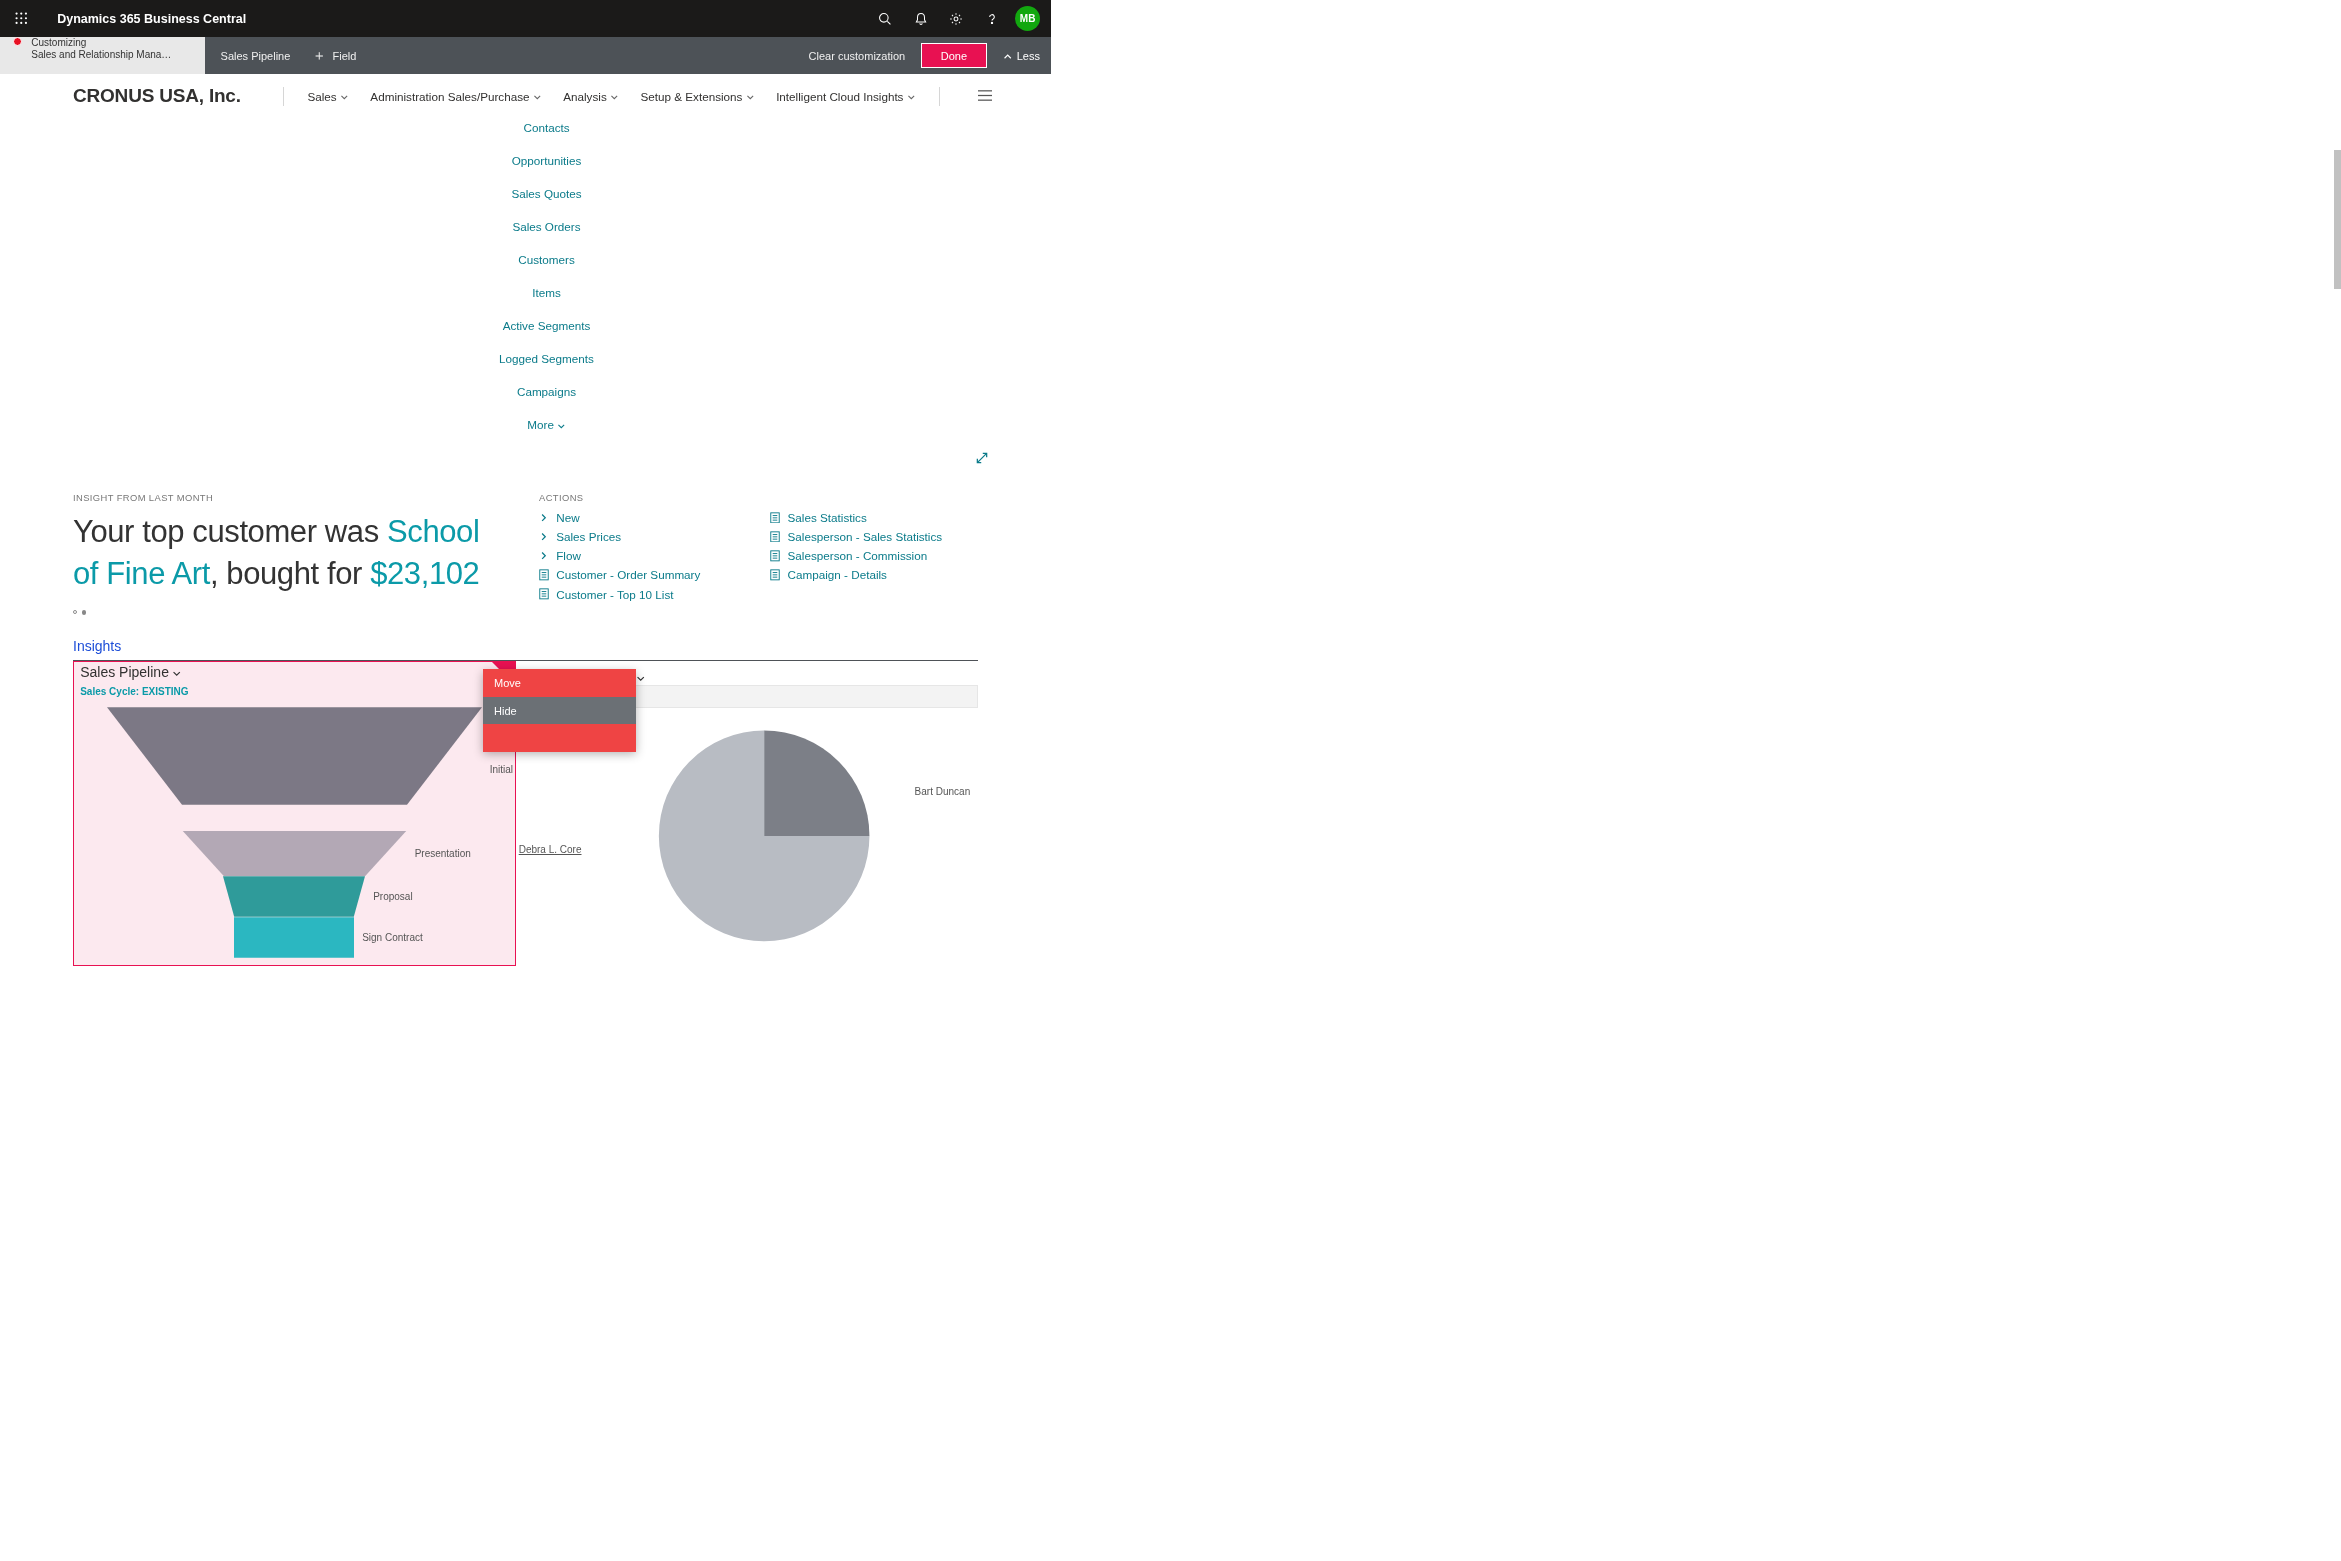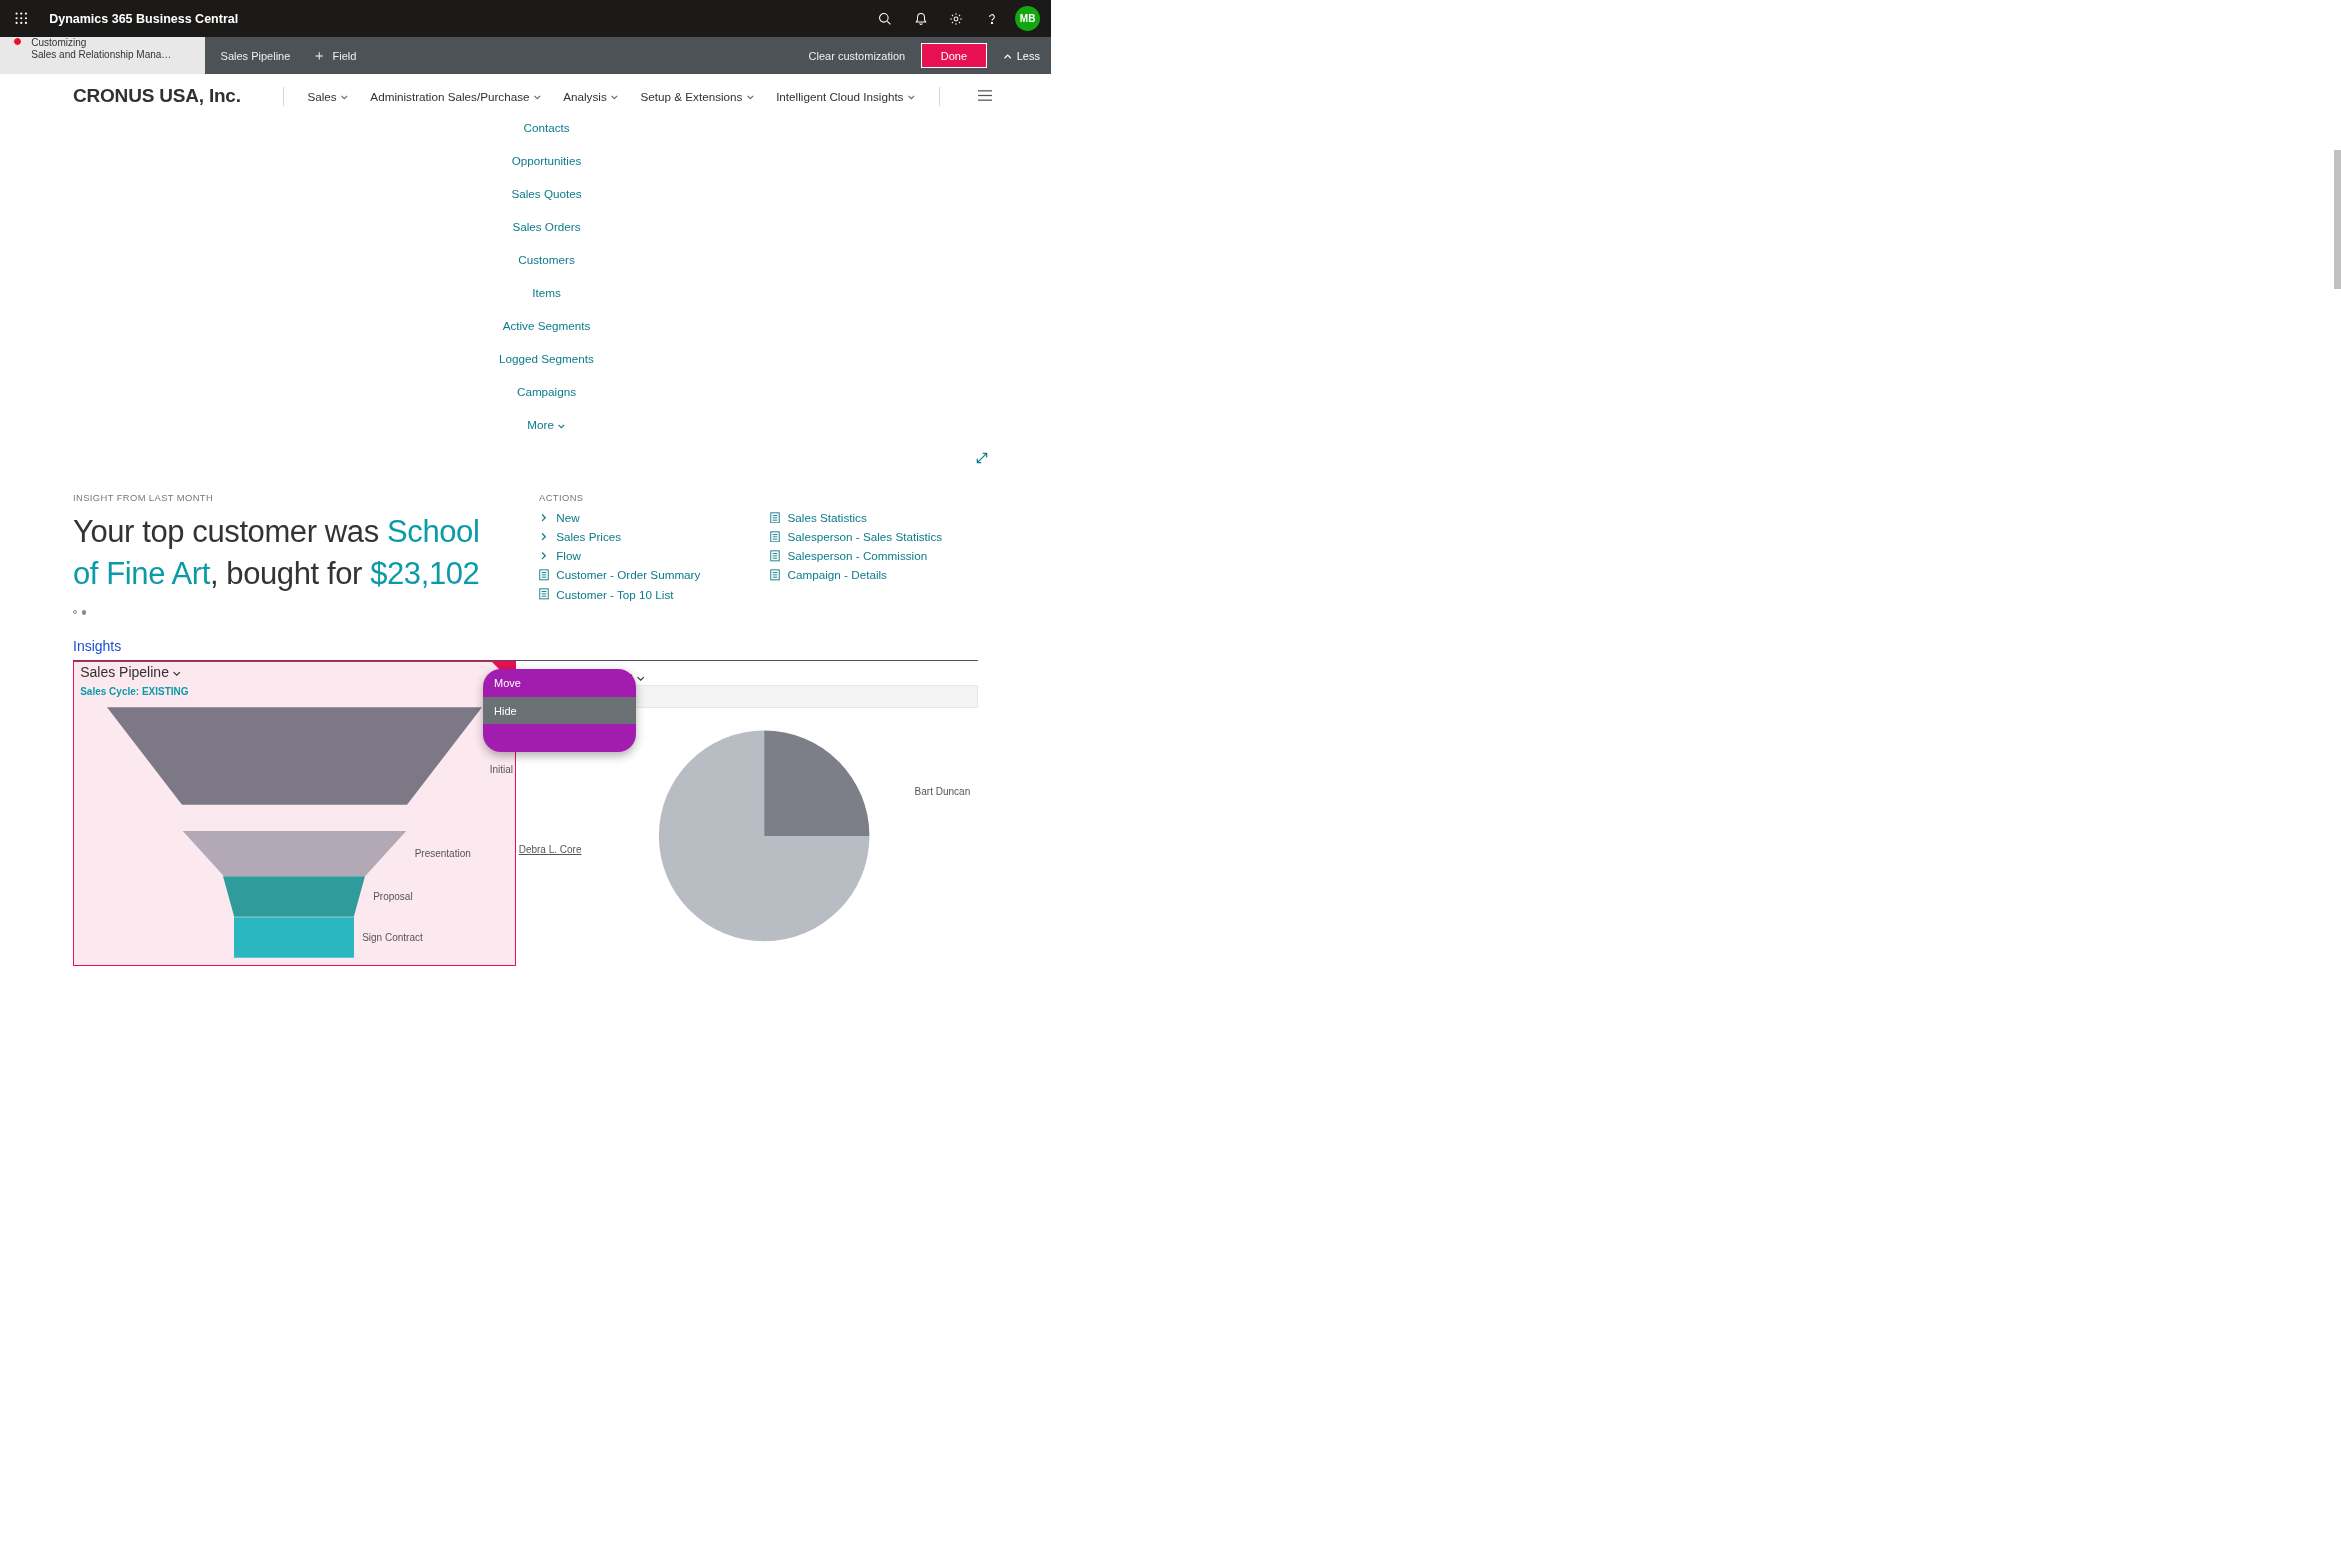--- a/index.html
+++ b/index.html
@@ -1,21 +1,21 @@
 <!DOCTYPE html>
 <html style="font-size:12.5px"><head>
 <meta charset="utf-8">
 <style>
   * { box-sizing: border-box; margin: 0; padding: 0; }
   body { font-family: "Segoe UI", Arial, sans-serif; font-size: 11px; color: #323130; background: #fff; width: 1051px; }
   
   
   .topbar { background: #1b1a19; color: #fff; height: 37px; display: flex; align-items: center; padding: 0 6.2px; }
   .waffle { width: 31px; display: flex; align-items: center; justify-content: center; cursor: pointer; }
-  .app-title { font-size: 12.5px; font-weight: 600; margin-left: 12px; flex: 1; }
+  .app-title { font-size: 12.5px; font-weight: 600; margin-left: 20px; flex: 1; }
   .topbar-icons { display: flex; align-items: center; gap: 1.6px; }
   .topbar-icon { width: 34px; height: 37px; display: flex; align-items: center; justify-content: center; cursor: pointer; }
   .avatar { width: 25px; height: 25px; border-radius: 50%; background: #12a70f; color: #fff; font-size: 10px; font-weight: 600; display: flex; align-items: center; justify-content: center; margin: 0 4.7px; }
 
   
   .cmdbar { background: #4d5257; color: #fff; height: 37px; display: flex; align-items: stretch; }
   .customize-banner { width: 205px; background: #e8e8e8; color: #333; display: flex; align-items: flex-start; padding: 0 9.4px 0 12.5px; gap: 9.4px; }
   .red-dot { width: 9.4px; height: 9.4px; border-radius: 50%; background: #e81123; border: 1.6px solid #fff; flex-shrink: 0; }
   .customize-text { font-size: 10px; line-height: 1.2; overflow: hidden; }
   .customize-title { font-weight: 400; }
@@ -76,21 +76,21 @@
   .funnel-wrap { position: relative; padding-top: 4.7px; }
   .funnel-stage { position: relative; margin: 0 auto; }
   .stage-label { position: absolute; left: 100%; margin-left: 7.8px; top: 50%; transform: translateY(-50%); white-space: nowrap; font-size: 10px; color: #555; }
 
   
   .opp-meta { color: #0b9aa8; font-size: 10px; font-weight: 600; padding: 4.7px 0 4.7px 0; background:#f3f3f3; border:0.8px solid #e6e6e6; padding-left:7.8px; }
   .pie-wrap { position: relative; width: 100%; padding-top: 7.8px; }
   .pie-label { position: absolute; font-size: 10px; color: #555; }
 
   
-  .context-menu { position: absolute; background: #a21caf; color: #fff; width: 153px; box-shadow: 0 3.1px 9.4px rgba(0,0,0,.3); z-index: 10; border-radius: 18px; }
+  .context-menu { position: absolute; background: #ef4444; color: #fff; width: 153px; box-shadow: 0 3.1px 9.4px rgba(0,0,0,.3); z-index: 10; }
   .context-item { padding: 7.8px 11px; font-size: 11px; cursor: pointer; }
   .context-item.hover { background: #6b7075; }
   .context-spacer { height: 28px; }
 
   
   .scroll-thumb { position: fixed; right: 0; top: 150px; width: 7px; height: 139px; background: #c1c1c1; }
 </style>
 </head>
 <body>
 

